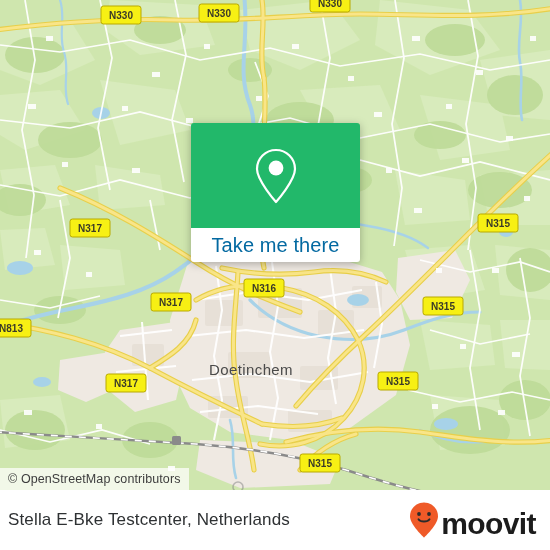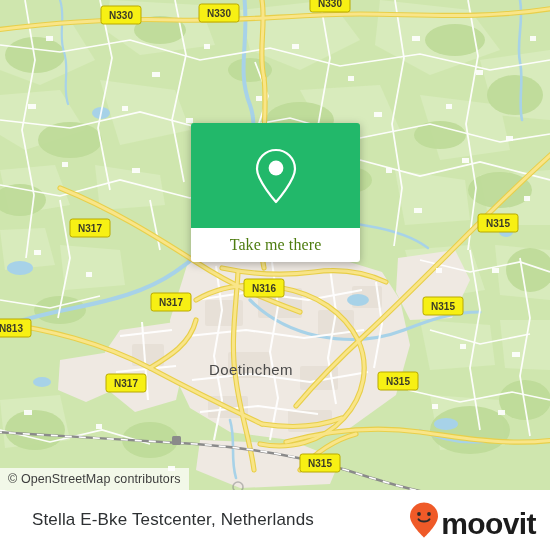--- a/index.html
+++ b/index.html
@@ -54,24 +54,23 @@
     border-radius: 3px 3px 0 0;
     display: flex; align-items: center; justify-content: center;
   }
   #popup-bottom {
     height: 34px;
     background: #ffffff;
     border-radius: 0 0 3px 3px;
     display: flex; align-items: center; justify-content: center;
   }
   #popup-label {
-    font-size: 16px;
-    color: #4d7c0f;
+    font-size: 20px;
+    color: #0369a1;
     letter-spacing: 0.1px;
-    font-family: Liberation Serif, serif;
   }
   #popup-tail {
     position: absolute;
     left: 50%; top: 139px;
     margin-left: -11px;
     width: 0; height: 0;
     border-left: 11px solid transparent;
     border-right: 11px solid transparent;
     border-top: 12px solid #ffffff;
   }
@@ -87,21 +86,21 @@
   }
   #footer-watermark {
     position: absolute;
     left: 0; top: -490px;
     width: 550px; height: 550px;
     opacity: 0.055;
     pointer-events: none;
   }
   #footer-title {
     position: relative;
-    margin-left: 32px;
+    margin-left: 8px;
     font-size: 17px;
     color: #2e3133;
     letter-spacing: 0.15px;
     white-space: nowrap;
     z-index: 2;
   }
   #brand {
     position: absolute;
     right: 14px; top: 50%;
     transform: translateY(-50%);

